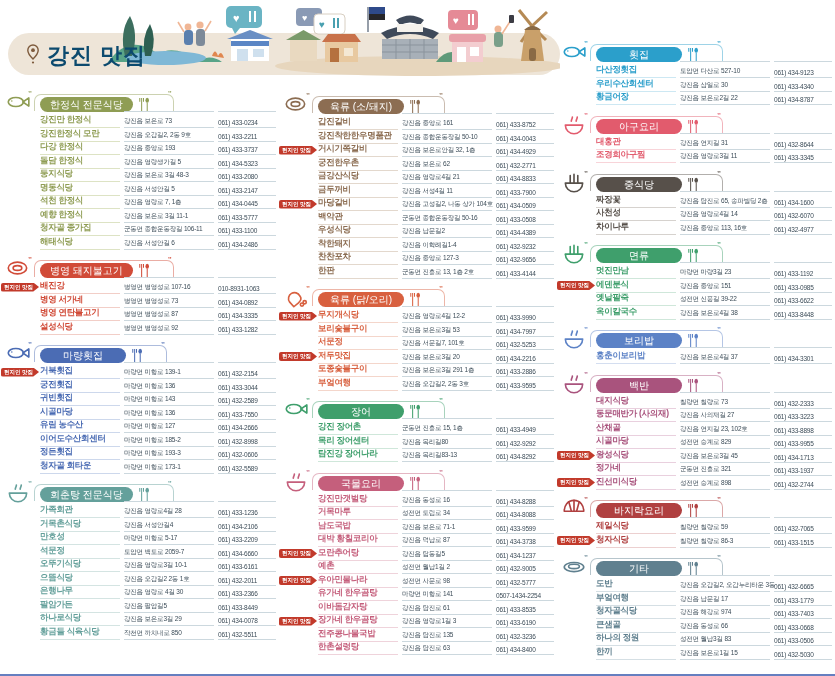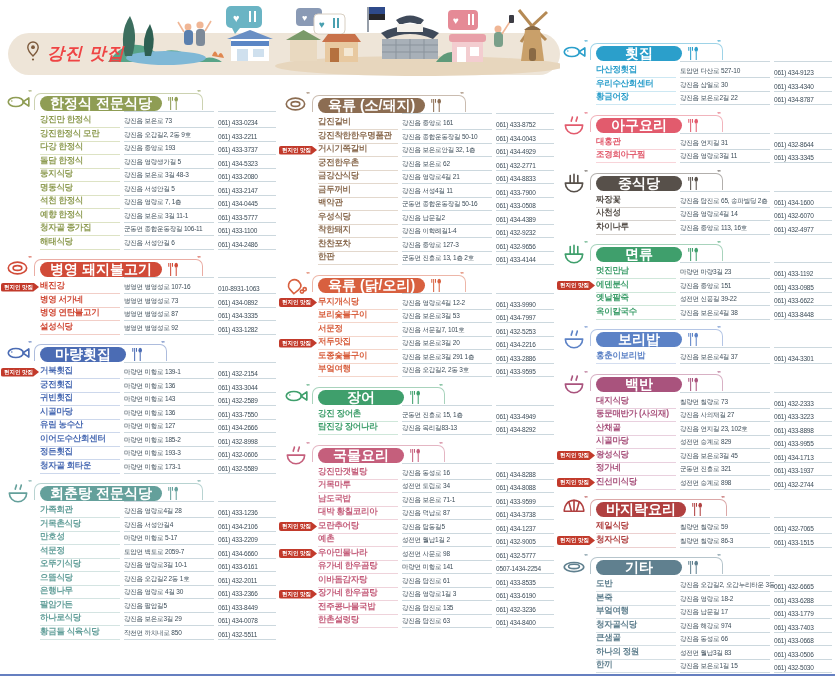--- a/index.html
+++ b/index.html
@@ -1,39 +1,39 @@
 <!DOCTYPE html>
 <html><head>
 <meta charset="utf-8">
 <style>
   html,body{margin:0;padding:0;background:#fff;}
   .page{position:relative;width:835px;height:676px;background:#fff;overflow:hidden;
         font-family:"Liberation Sans","DejaVu Sans",sans-serif;}
   
   .banner{position:absolute;left:8px;top:33px;width:552px;height:42px;background:#eee5d8;border-radius:21px;}
   .title-wrap{position:absolute;left:26px;top:41px;display:flex;align-items:center;gap:7px;z-index:3;}
-  .title{color:#ef4444;font-size:17px;font-weight:bold;letter-spacing:1px;font-style:italic;}
+  .title{color:#0c4a6e;font-size:22px;font-weight:bold;letter-spacing:1px;}
   .illus{position:absolute;left:100px;top:4px;z-index:2;}
   .fold-line{position:absolute;left:0;right:0;bottom:0;height:2px;background:#4a69b5;opacity:.85;}
   
   .col{position:absolute;width:236px;}
   .col0{left:40px;top:94px;}
   .col1{left:318px;top:96px;}
   .col2{left:596px;top:44px;}
   .sec{position:relative;margin-bottom:11px;}
   .sec-head{position:relative;height:20px;}
   .sec-icon{position:absolute;left:-36px;top:-5px;width:28px;height:26px;color:var(--c);}
   .sec-icon svg{width:100%;height:100%;fill:none;stroke:currentColor;stroke-width:1.5;stroke-linecap:round;stroke-linejoin:round;}
   .hdr-wrap{position:relative;display:inline-flex;align-items:center;gap:4px;}
   .hdr-wrap::before{content:'';position:absolute;left:-6px;right:-24px;top:-3px;height:16px;
         border:1.2px solid var(--c);border-bottom:none;border-radius:7px 7px 0 0;opacity:.45;pointer-events:none;}
   .qm{position:absolute;top:-8px;color:var(--c);font-size:8px;font-weight:bold;opacity:.8;}
   .qm.l{left:-12px;} .qm.r{right:-22px;}
   .pill{display:inline-block;min-width:66px;padding:0 10px;height:15px;line-height:15px;background:var(--c);
-        color:#fff;font-size:14px;font-weight:bold;text-align:center;border-radius:8px;white-space:nowrap;}
+        color:#fff;font-size:10px;font-weight:normal;text-align:center;border-radius:8px;white-space:nowrap;}
   .ut-box{display:inline-block;width:13px;height:15px;color:var(--c);}
   .ut-box svg{width:13px;height:15px;}
   .hl{position:absolute;bottom:2px;border-bottom:1px solid #ccd8de;}
   .hl.h1{left:84px;width:90px;} .hl.h2{right:0;width:58px;}
   
   .row{position:relative;display:grid;grid-template-columns:80px 90px 58px;column-gap:4px;height:13.5px;align-items:end;}
   .cell{border-bottom:1px solid;padding-bottom:1px;white-space:nowrap;overflow:visible;}
   .name{color:var(--c);font-weight:bold;font-size:8.5px;border-color:var(--lt);letter-spacing:-0.3px;}
   .addr,.tel{color:#3c4c58;font-size:6.5px;border-color:#ccd8de;letter-spacing:-0.2px;}
   .badge{position:absolute;left:-39px;bottom:2px;background:#c23a2b;color:#fff;font-size:5.5px;font-weight:bold;
@@ -401,20 +401,26 @@
           <span class="cell name">금강산식당</span>
           <span class="cell addr">강진읍 영랑로4길 21</span>
           <span class="cell tel">061) 434-8833</span>
         </div>
         <div class="row">
           <span class="cell name">금두꺼비</span>
           <span class="cell addr">강진읍 서성4길 11</span>
           <span class="cell tel">061) 433-7900</span>
         </div>
         <div class="row">
+          <span class="badge">현지인 맛집</span>
+          <span class="cell name">마당갈비</span>
+          <span class="cell addr">강진읍 고성길2, 나동 상가 104호</span>
+          <span class="cell tel">061) 434-0509</span>
+        </div>
+        <div class="row">
           <span class="cell name">백악관</span>
           <span class="cell addr">군동면 종합운동장길 50-16</span>
           <span class="cell tel">061) 433-0508</span>
         </div>
         <div class="row">
           <span class="cell name">우성식당</span>
           <span class="cell addr">강진읍 남문길2</span>
           <span class="cell tel">061) 434-4389</span>
         </div>
         <div class="row">
@@ -499,20 +505,25 @@
                 <ellipse cx="11" cy="3.4" rx="1.9" ry="2.7" fill="currentColor"></ellipse>
               </svg></span>
             <span class="qm r">”</span>
           </span><span class="hl h1"></span><span class="hl h2"></span></div>
         <div class="row">
           <span class="cell name">강진 장어촌</span>
           <span class="cell addr">군동면 진흥로 15, 1층</span>
           <span class="cell tel">061) 433-4949</span>
         </div>
         <div class="row">
+          <span class="cell name">목리 장어센터</span>
+          <span class="cell addr">강진읍 목리길80</span>
+          <span class="cell tel">061) 432-9292</span>
+        </div>
+        <div class="row">
           <span class="cell name">탐진강 장어나라</span>
           <span class="cell addr">강진읍 목리길83-13</span>
           <span class="cell tel">061) 434-8292</span>
         </div>
       </div>
       <div class="sec" style="--c: #c55f7c; --lt: #efd3db;">
         <div class="sec-head"><span class="sec-icon"><svg viewBox="0 0 24 24">
               <path d="M4 13h16a8 8 0 0 1-16 0z"></path>
               <path d="M9.5 9.5c0-2 1-2 1-4M14 9.5c0-2 1-2 1-4"></path>
             </svg></span><span class="hdr-wrap">
@@ -840,25 +851,20 @@
                   <path d="M11 6v9"></path>
                 </g>
                 <ellipse cx="11" cy="3.4" rx="1.9" ry="2.7" fill="currentColor"></ellipse>
               </svg></span>
             <span class="qm r">”</span>
           </span><span class="hl h1"></span><span class="hl h2"></span></div>
         <div class="row">
           <span class="cell name">도반</span>
           <span class="cell addr">강진읍 오감길2, 오감누리타운 3동</span>
           <span class="cell tel">061) 432-6665</span>
-        </div>
-        <div class="row">
-          <span class="cell name">본죽</span>
-          <span class="cell addr">강진읍 영랑로 18-2</span>
-          <span class="cell tel">061) 433-6288</span>
         </div>
         <div class="row">
           <span class="cell name">부엌여행</span>
           <span class="cell addr">강진읍 남문길 17</span>
           <span class="cell tel">061) 433-1779</span>
         </div>
         <div class="row">
           <span class="cell name">청자골식당</span>
           <span class="cell addr">강진읍 해강로 974</span>
           <span class="cell tel">061) 433-7403</span>

